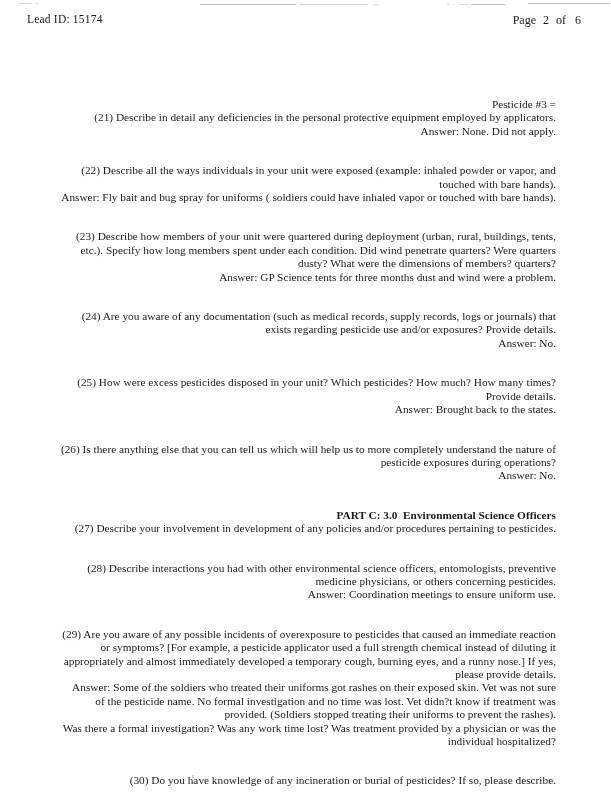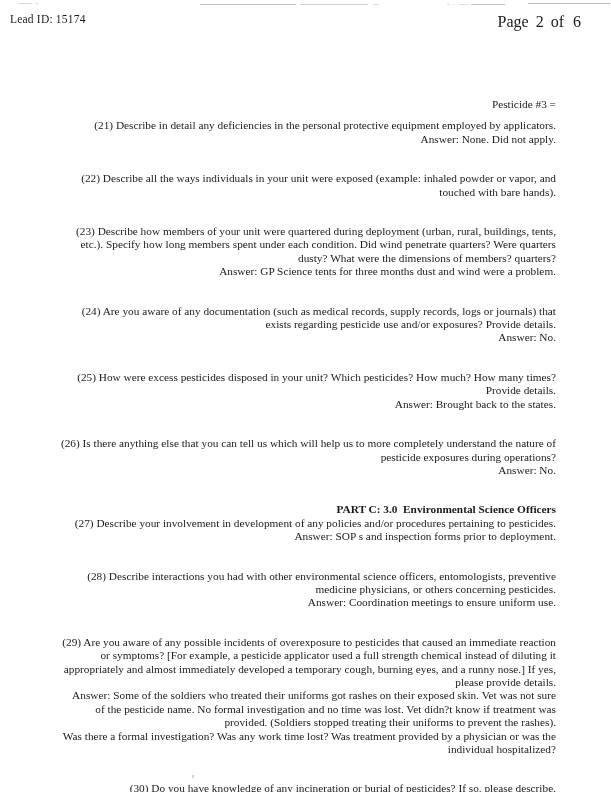--- a/index.html
+++ b/index.html
@@ -48,32 +48,32 @@
   
   .running-head {
     position: absolute;
     top: 13px;
     left: 0;
     width: 611px;
     height: 16px;
   }
   .lead-id {
     position: absolute;
-    left: 10px;
+    left: 27px;
     top: 0;
     font-size: 11.5px;
     letter-spacing: .2px;
     white-space: nowrap;
     font-family: Liberation Serif, serif;
   }
   .page-number {
     position: absolute;
     right: 30px;
     top: 0;
-    font-size: 16px;
+    font-size: 12px;
     white-space: nowrap;
   }
   .page-number .pn-word { margin-right: 7px; }
   .page-number .pn-cur  { margin-right: 7px; }
   .page-number .pn-of   { margin-right: 9px; }
 
   
   .body-text {
     position: absolute;
     left: 56px;
@@ -142,27 +142,28 @@
     <div class="lead-id">Lead ID: 15174</div>
     <div class="page-number">
       <span class="pn-word">Page</span><span class="pn-cur">2</span><span class="pn-of">of</span><span class="pn-total">6</span>
     </div>
   </div>
 
   <div class="body-text">
 
     <div class="lead-line">Pesticide #3 =</div>
 
-    <div class="qa-block" style="margin-top:8px;">
+    <div class="qa-block" style="margin-top:0;">
       <p class="q-text">(21)  Describe in detail any deficiencies in the personal protective equipment employed by applicators.</p>
       <p class="a-text">Answer: None.  Did not apply.</p>
     </div>
 
     <div class="qa-block">
       <p class="q-text">(22)  Describe all the ways individuals in your unit were exposed (example: inhaled powder or vapor, and touched with bare hands).</p>
+      <p class="a-text">Answer: Fly bait and bug spray for uniforms ( soldiers could have inhaled vapor or touched with bare hands).</p>
     </div>
 
     <div class="qa-block">
       <p class="q-text">(23)  Describe how members of your unit were quartered during deployment (urban, rural, buildings, tents, etc.).  Specify how long members spent under each condition.  Did wind penetrate quarters?  Were quarters dusty?  What were the dimensions of members? quarters?</p>
       <p class="a-text">Answer: GP Science tents for three months dust and wind were a problem.</p>
     </div>
 
     <div class="qa-block">
       <p class="q-text">(24)  Are you aware of any documentation (such as medical records, supply records, logs or journals) that exists regarding pesticide use and/or exposures?  Provide details.</p>
       <p class="a-text">Answer: No.</p>
@@ -174,21 +175,20 @@
     </div>
 
     <div class="qa-block">
       <p class="q-text">(26)  Is there anything else that you can tell us which will help us to more completely understand the nature of pesticide exposures during operations?</p>
       <p class="a-text">Answer: No.</p>
     </div>
 
     <div class="qa-block">
       <p class="part-head">PART C: 3.0  Environmental Science Officers</p>
       <p class="q-text">(27)  Describe your involvement in development of any policies and/or procedures pertaining to pesticides.</p>
-      <p class="a-text">Answer: SOP s and inspection forms prior to deployment.</p>
     </div>
 
     <div class="qa-block">
       <p class="q-text">(28)  Describe interactions you had with other environmental science officers, entomologists, preventive medicine physicians, or others concerning pesticides.</p>
       <p class="a-text">Answer: Coordination meetings to ensure uniform use.</p>
     </div>
 
     <div class="qa-block">
       <p class="q-text">(29)  Are you aware of any possible incidents of overexposure to pesticides that caused an immediate reaction or symptoms?  [For example, a pesticide applicator used a full strength chemical instead of diluting it appropriately and almost immediately developed a temporary cough, burning eyes, and a runny nose.]  If yes, please provide details.</p>
       <p class="a-text">Answer: Some of the soldiers who treated their uniforms got rashes on their exposed skin.  Vet was not sure of the pesticide name.  No formal investigation and no time was lost.  Vet didn?t know if treatment was provided. (Soldiers stopped treating their uniforms to prevent the rashes).</p>

